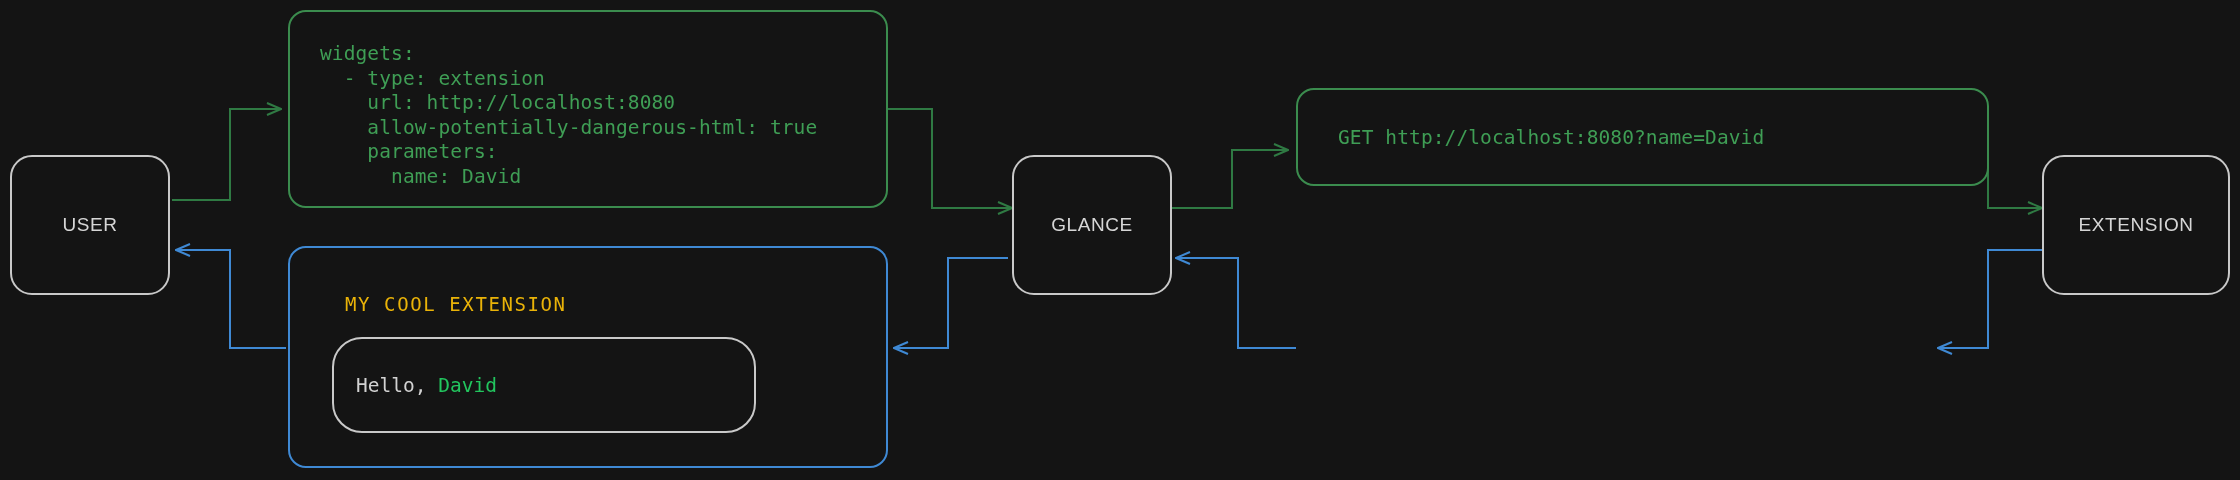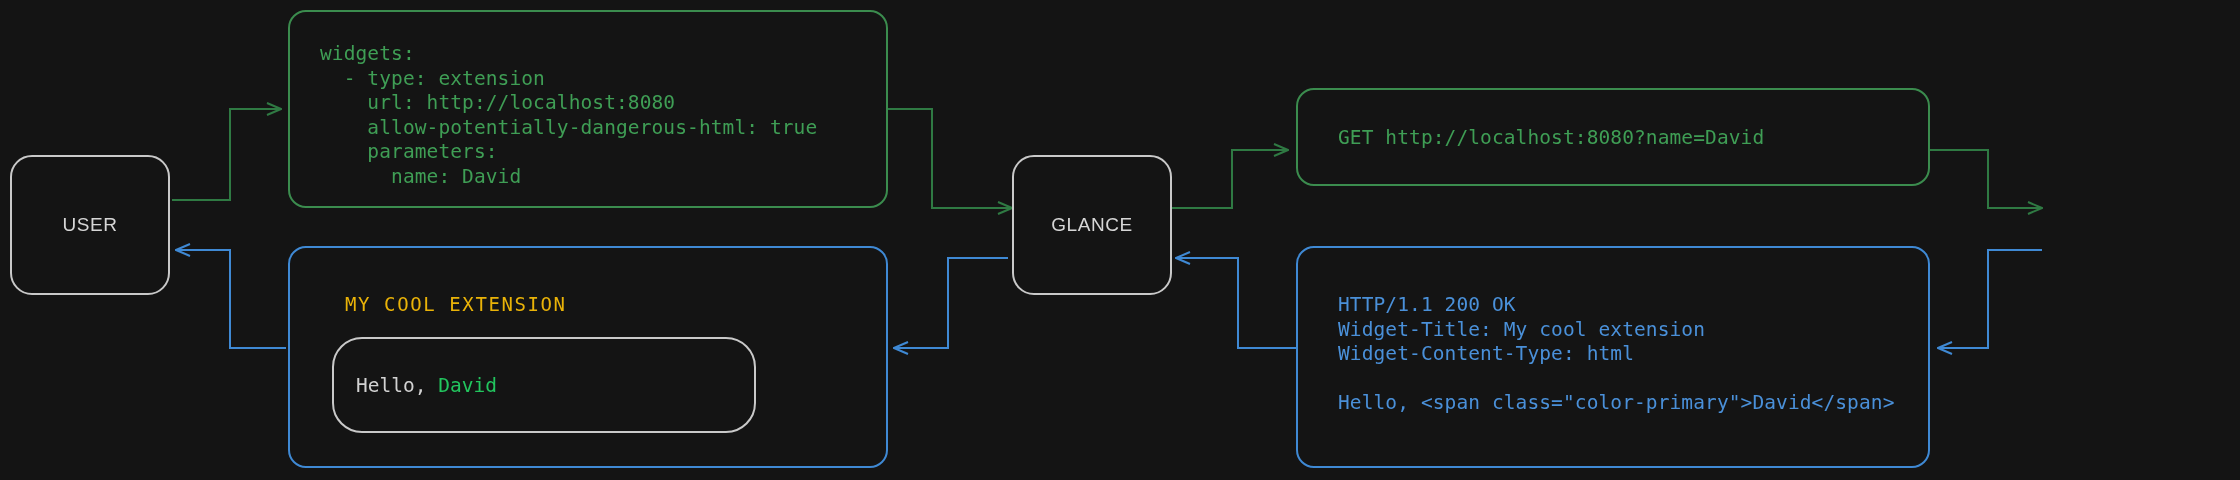--- a/index.html
+++ b/index.html
@@ -125,41 +125,37 @@
   </svg>
 
   <div class="node" style="left:10px; top:155px; width:160px; height:140px;">
     <span class="node-label">USER</span>
   </div>
 
   <div class="node" style="left:1012px; top:155px; width:160px; height:140px;">
     <span class="node-label">GLANCE</span>
   </div>
 
+  <div class="node" style="left:2042px; top:155px; width:188px; height:140px;">
+    <span class="node-label">EXTENSION</span>
+  </div>
 
   <div class="panel" style="left:288px; top:10px; width:600px; height:198px;">
     <pre class="code green" style="margin:30px 16px 0 30px;">widgets:
   - type: extension
     url: http://localhost:8080
     allow-potentially-dangerous-html: true
     parameters:
       name: David</pre>
   </div>
 
-  <div class="panel" style="left:1296px; top:88px; width:634px; height:98px;">
+  <div class="panel" style="left:1296px; top:88px; width:693px; height:98px;">
     <pre class="code green" style="margin:36px 0 0 40px;">GET http://localhost:8080?name=David</pre>
   </div>
 
-  <div class="panel blue" style="left:1296px; top:246px; width:634px; height:222px;">
-    <pre class="code blue" style="margin:45px 0 0 40px;">HTTP/1.1 200 OK
-Widget-Title: My cool extension
-Widget-Content-Type: html
-
-Hello, &lt;span class="color-primary"&gt;David&lt;/span&gt;</pre>
-  </div>
 
   <div class="panel blue" style="left:288px; top:246px; width:600px; height:222px;">
     <div class="widget-title" style="margin:45px 0 0 55px;">MY COOL EXTENSION</div>
     <div class="widget-body" style="margin:22px 0 0 42px; width:424px; height:96px; padding-left:22px;">
       <span class="widget-text">Hello, </span>
         <span class="widget-text accent-name">David</span>
     </div>
   </div>
 
 </div>

